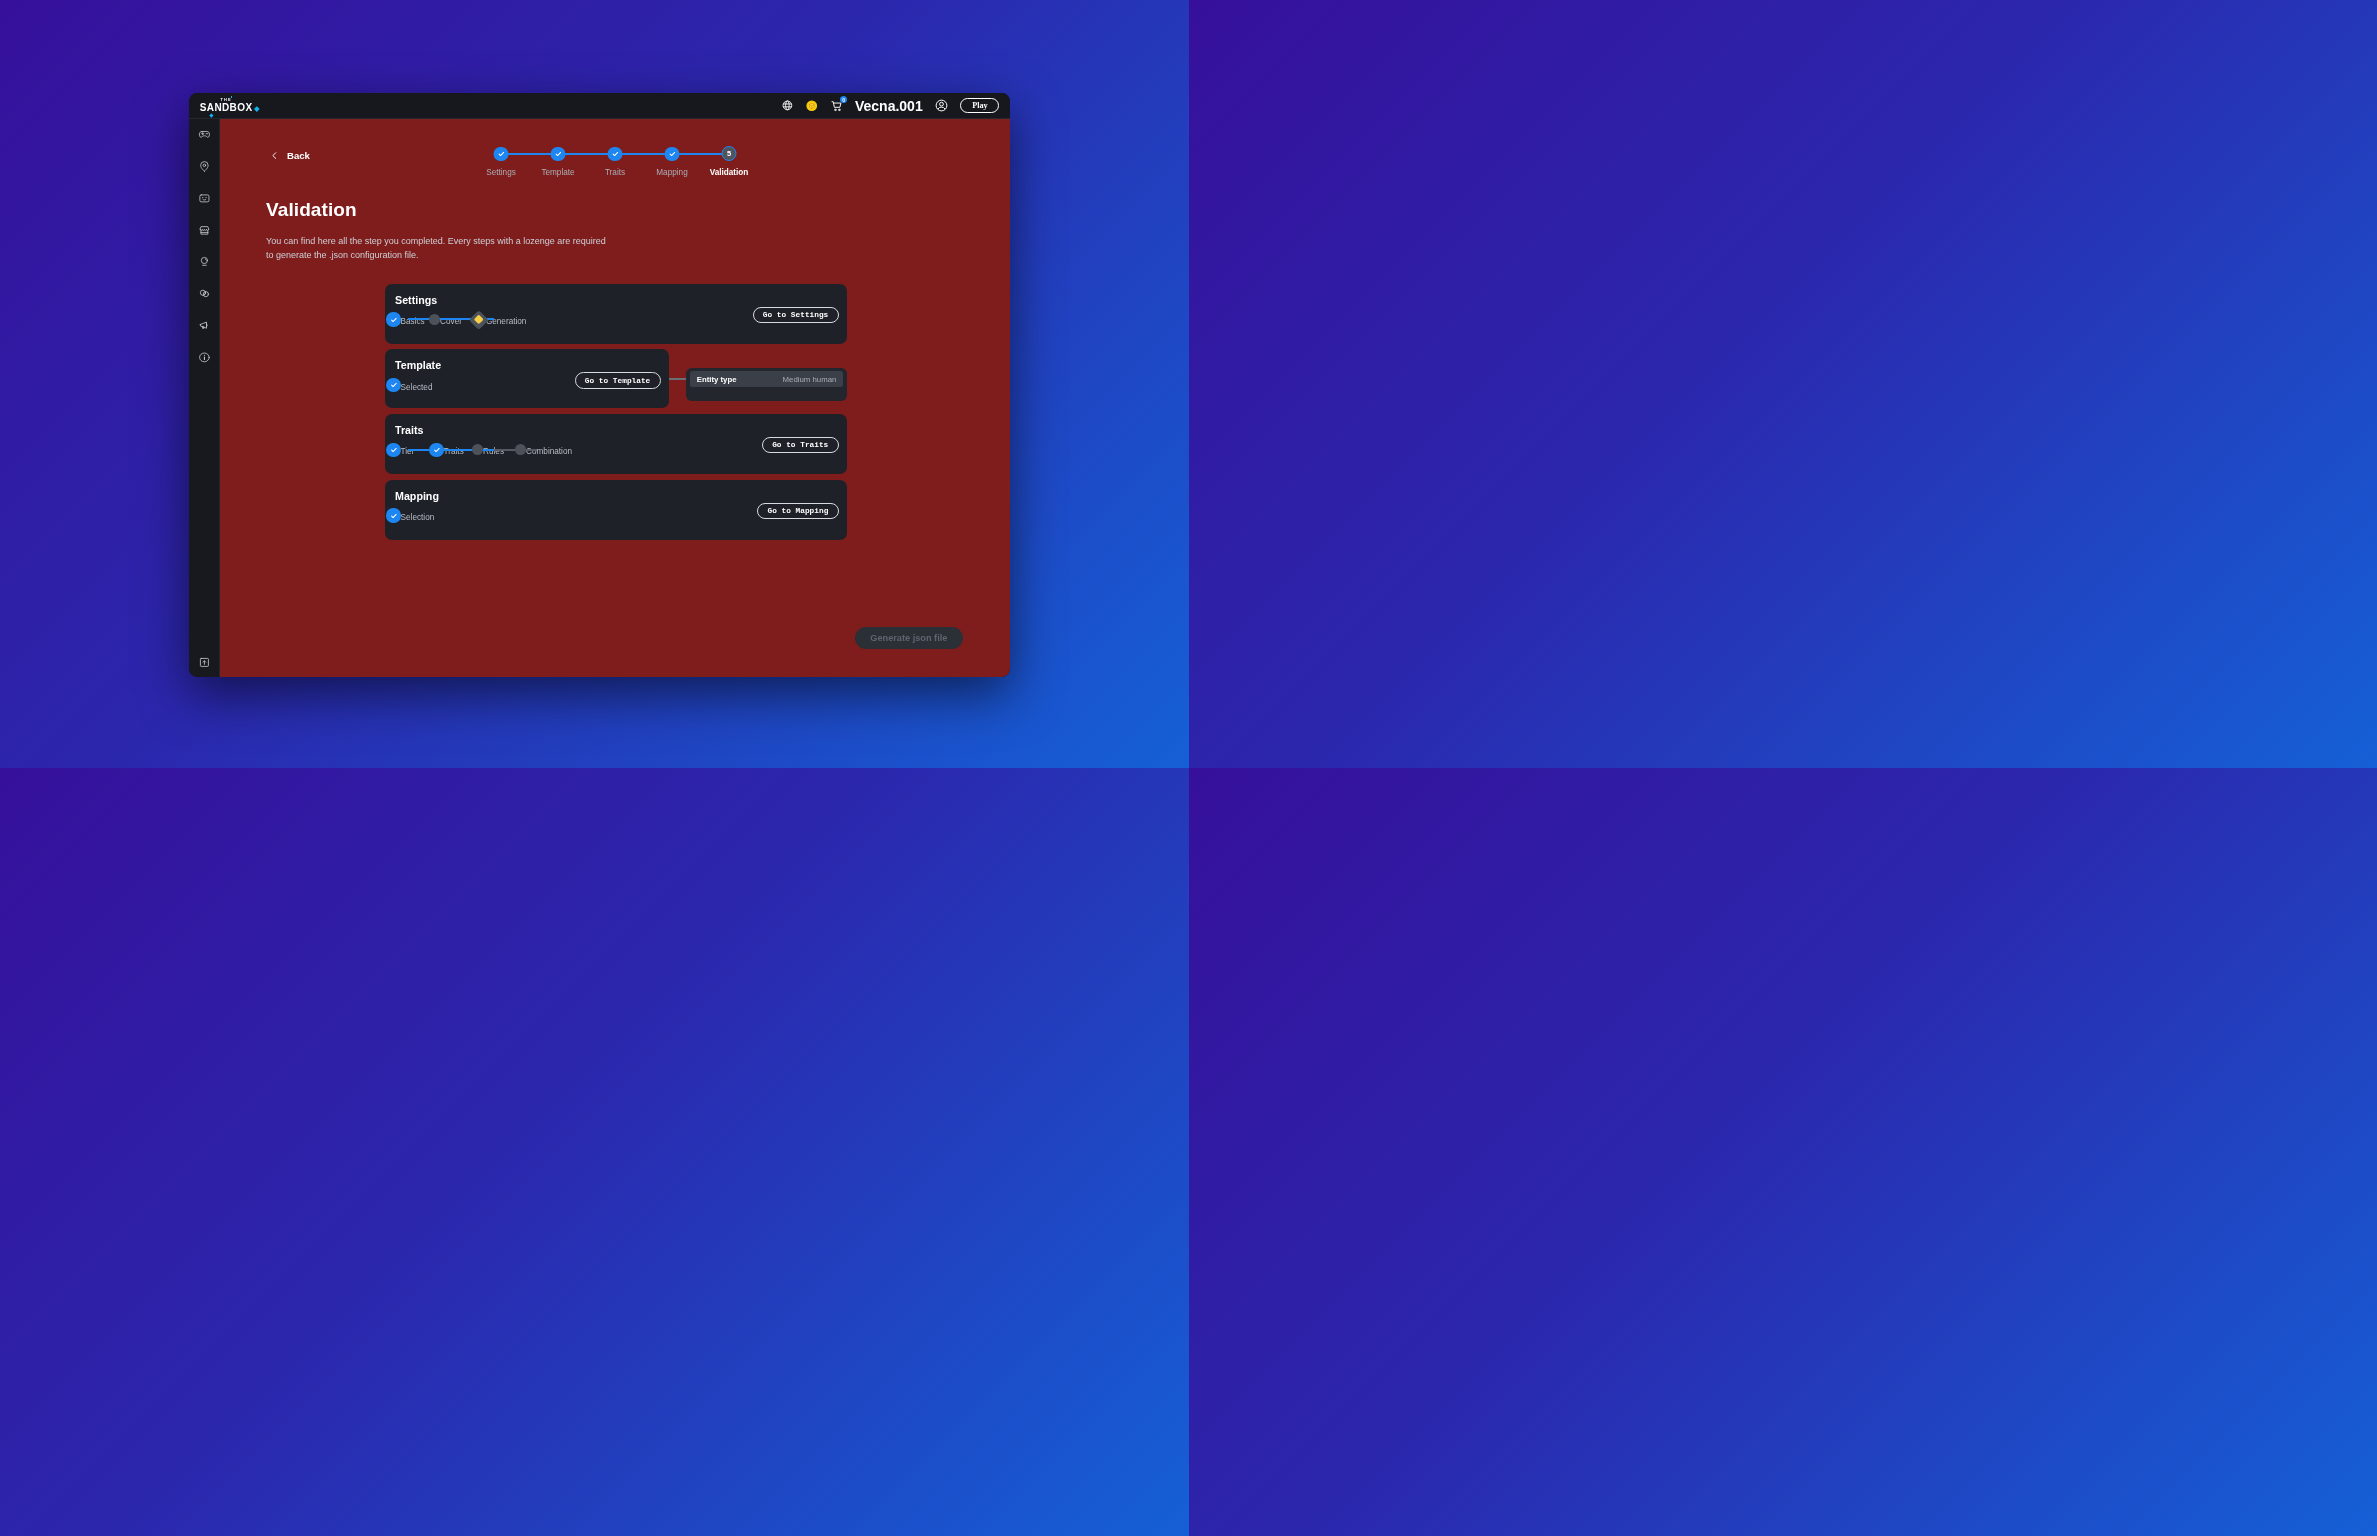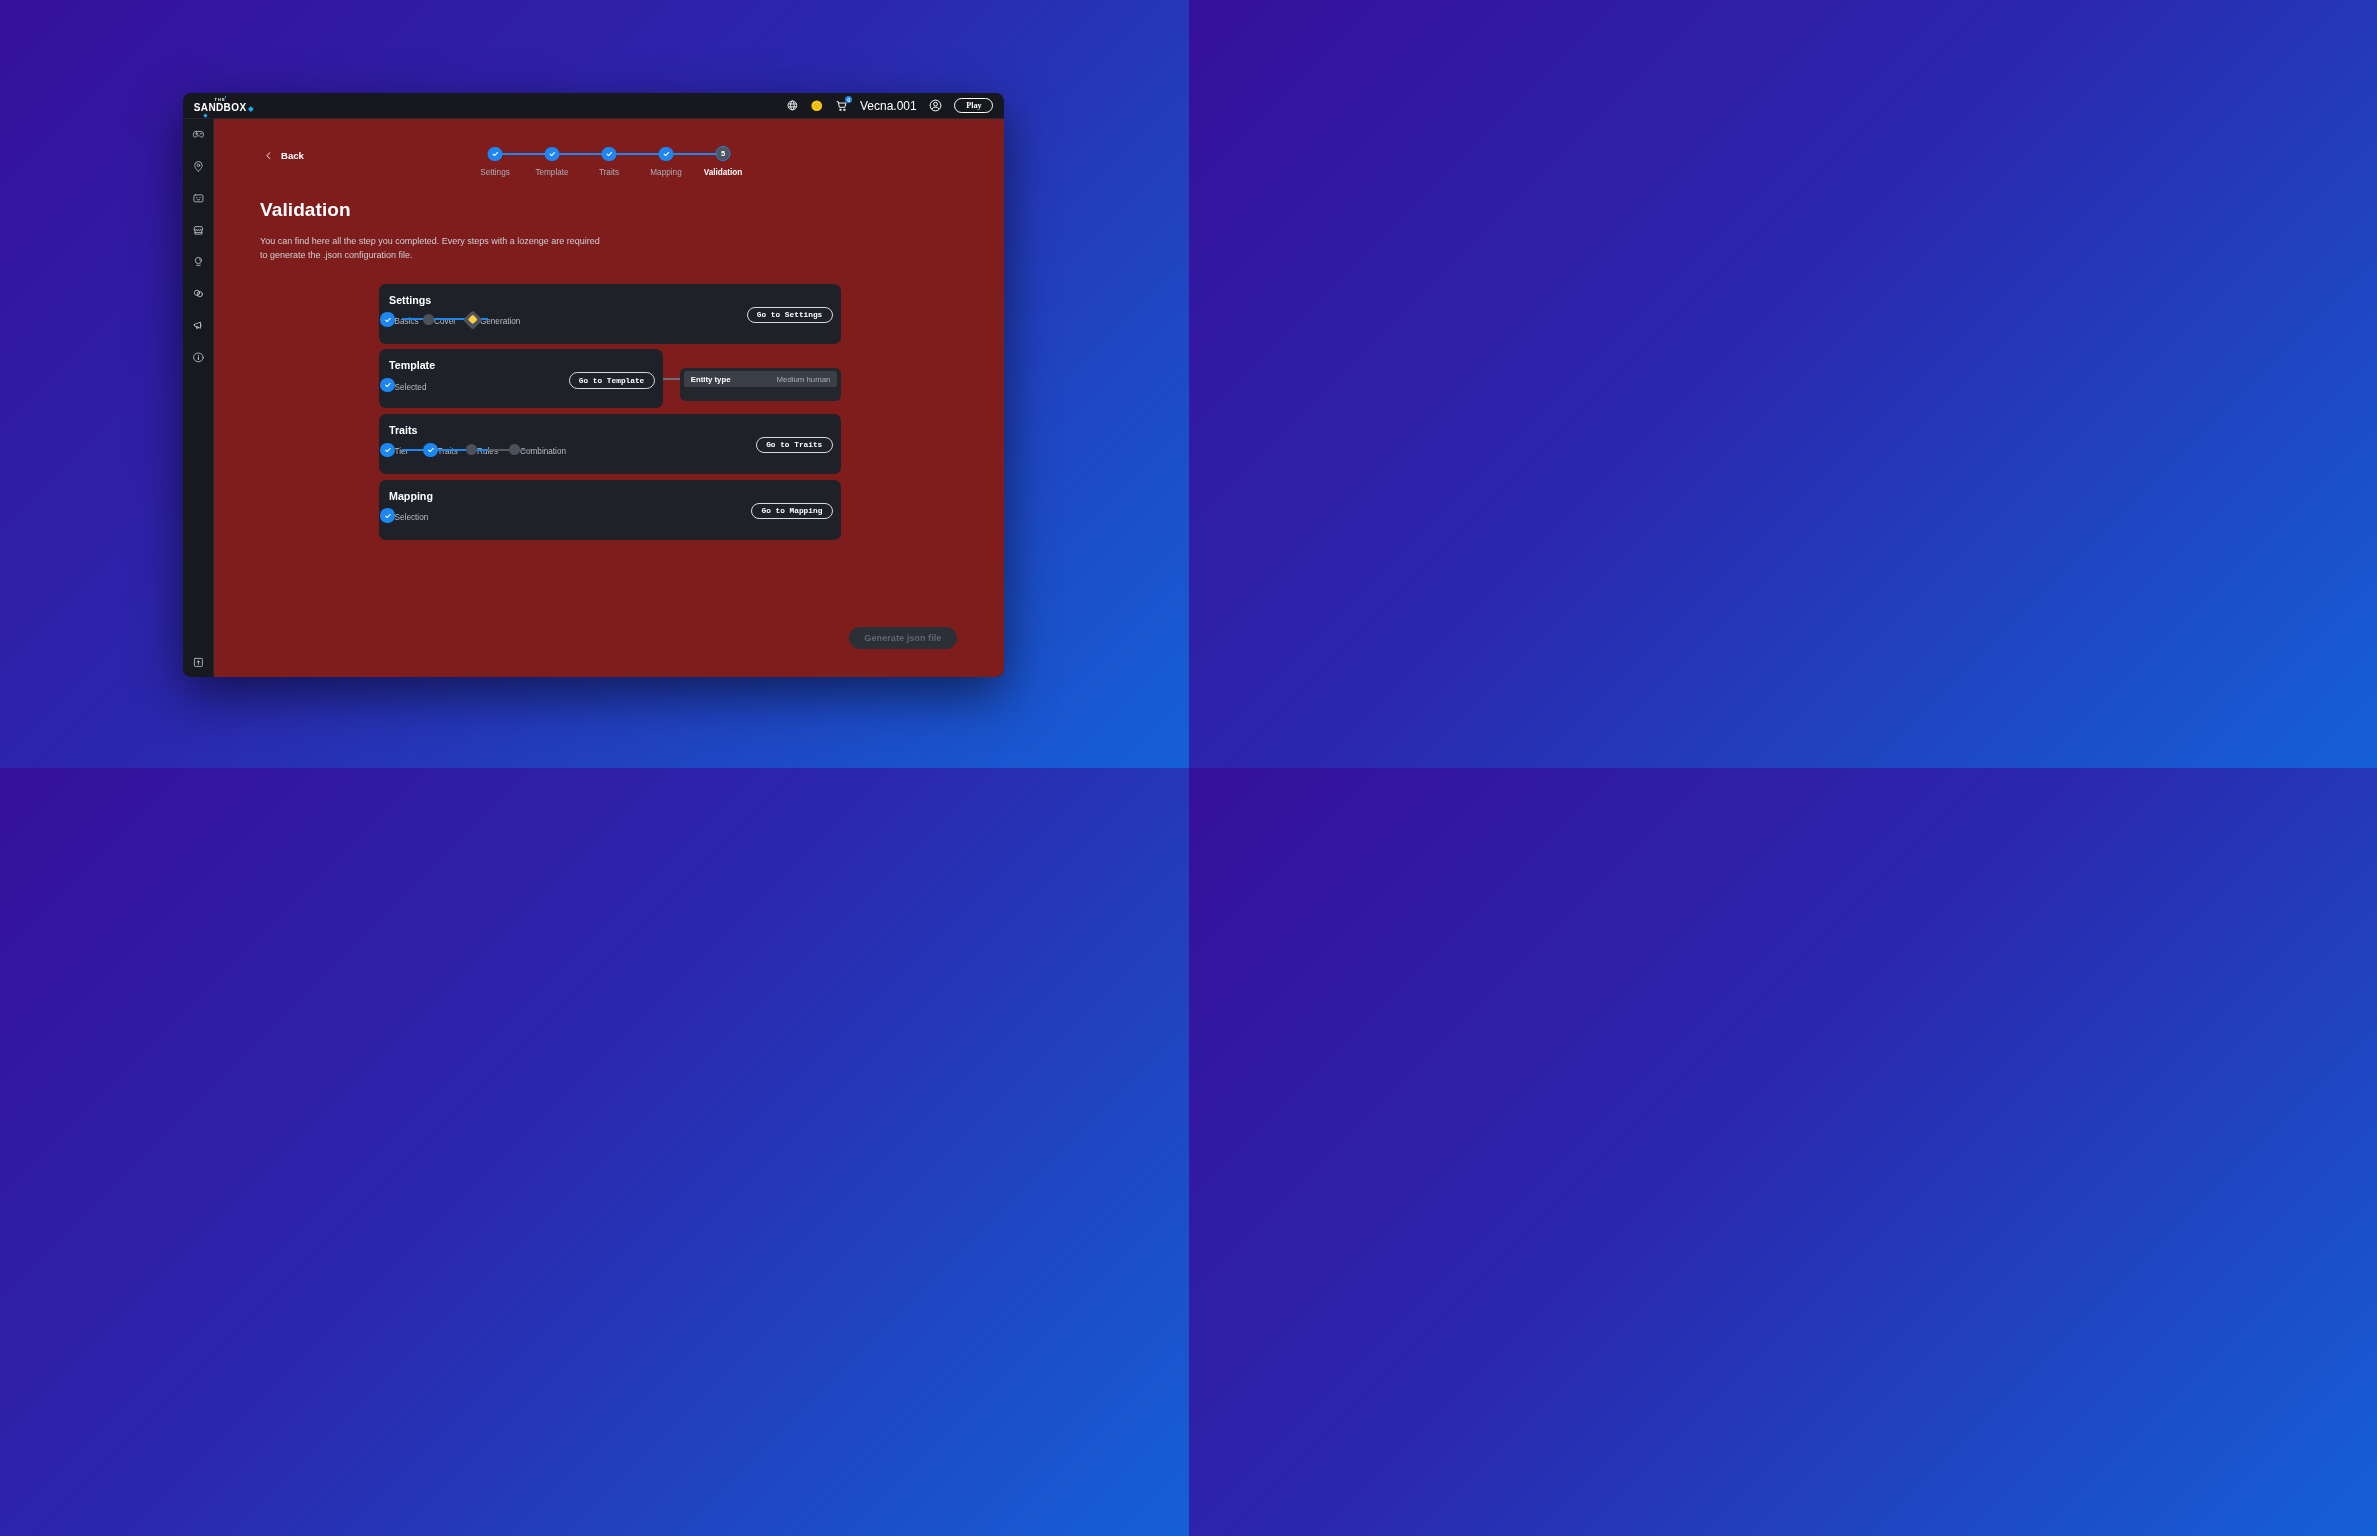--- a/index.html
+++ b/index.html
@@ -2,38 +2,38 @@
 <html style="font-size:11.4px"><head>
 <meta charset="utf-8">
 <style>
 *{box-sizing:border-box;margin:0;padding:0}
 html,body{width:1189px;height:768px}
 body{
   font-family:"Liberation Sans",sans-serif;
   background:linear-gradient(135deg,#36109b 0%,#2b27ad 45%,#1560d6 100%);
   position:relative;overflow:hidden;
 }
-.window{position:absolute;left:183px;top:93px;width:821px;height:584px;
+.window{position:absolute;left:189px;top:93px;width:821px;height:584px;
   background:#14161a;border-radius:8.5px;box-shadow:0 17px 50px rgba(0,0,0,.55);
   display:flex;flex-direction:column;overflow:hidden}
 
 .topbar{flex:0 0 26px;display:flex;align-items:center;justify-content:space-between;
   padding:0 10.7px;background:#16181d;border-bottom:0.7px solid #24282f}
 .logo{display:flex;flex-direction:column;align-items:center;line-height:1;position:relative;padding-right:6.4px;cursor:pointer}
 .logo-the{font-size:3.9px;font-weight:700;letter-spacing:1.1px;color:#fff}
 .logo-name{font-size:10px;font-weight:800;letter-spacing:0.4px;color:#fff;margin-top:0.7px}
 .logo .d1{position:absolute;right:0;top:9.2px;width:3.6px;height:3.6px;background:#12b3f0;transform:rotate(45deg)}
 .logo .d2{position:absolute;left:10.7px;bottom:-3.6px;width:2.8px;height:2.8px;background:#12b3f0;transform:rotate(45deg)}
 .logo .d3{position:absolute;top:-2.1px;left:53%;width:1.4px;height:1.4px;background:#12b3f0}
 .tb-right{display:flex;align-items:center;gap:11.4px}
 .icon-btn{background:none;border:none;display:flex;align-items:center;cursor:pointer}
 .cart-wrap{position:relative}
 .badge{position:absolute;top:-2.8px;right:-3.6px;width:7.1px;height:7.1px;border-radius:50%;
   background:#1e86f0;color:#fff;font-size:5px;font-weight:700;display:flex;align-items:center;justify-content:center}
-.username{font-size:12px;font-weight:400;color:#fff;cursor:pointer}
+.username{font-size:14px;font-weight:700;color:#fff;cursor:pointer}
 .play{border:1.1px solid #fff;border-radius:8.5px;background:transparent;color:#fff;
   font-size:8.2px;font-weight:600;padding:2.1px 10.7px;font-family:Liberation Serif, serif;cursor:pointer}
 
 .frame-body{flex:1;display:flex;min-height:0}
 .sidebar{flex:0 0 31px;background:#17191f;border-right:0.7px solid #22262d;
   display:flex;flex-direction:column;align-items:center;padding:9.2px 0 8.5px;gap:19px}
 .s-item{width:12.8px;height:12.8px;display:flex;align-items:center;justify-content:center;cursor:pointer}
 .s-item.last{margin-top:auto}
 .main{flex:1;position:relative;background:#7f1d1d;padding:80px 0 8px 46px}
 

